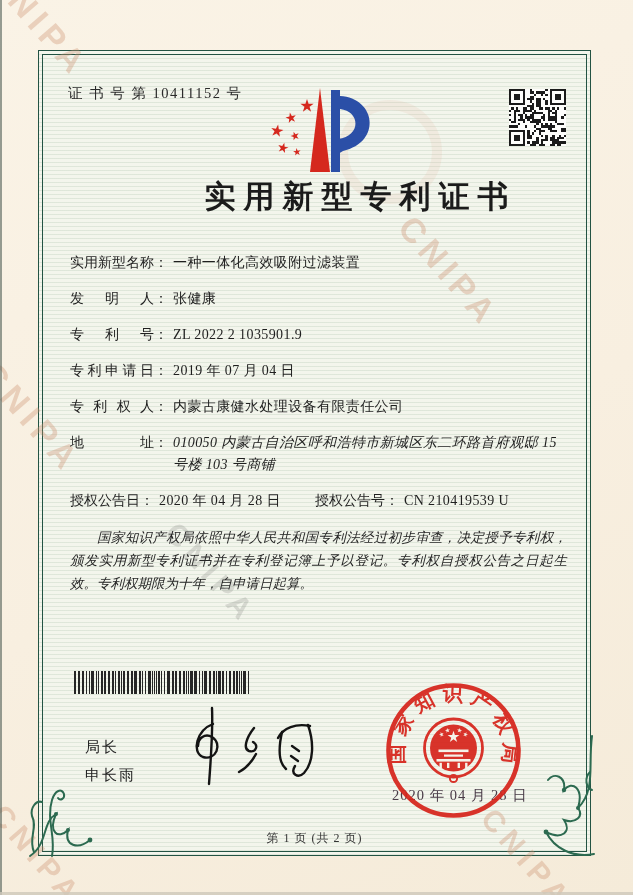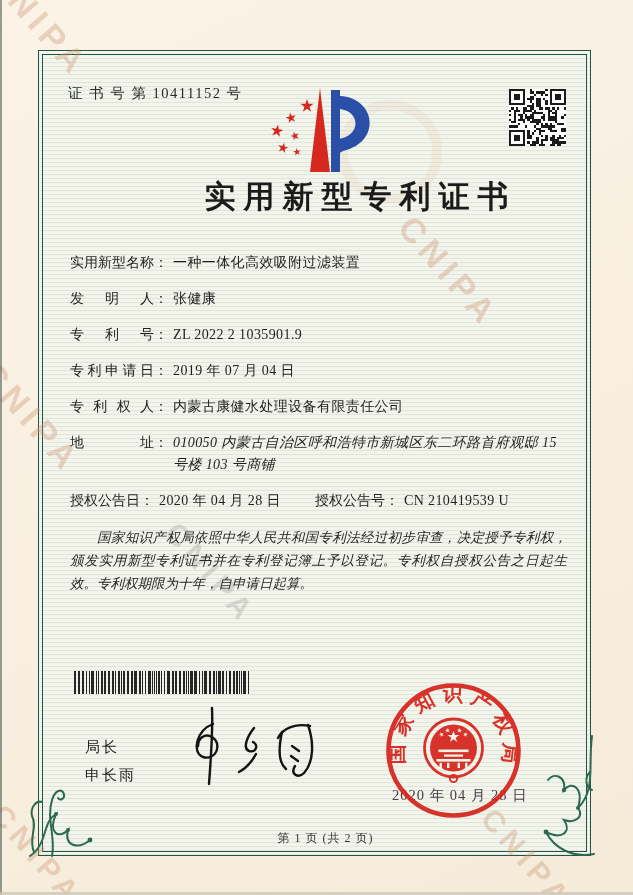--- a/index.html
+++ b/index.html
@@ -51,21 +51,21 @@
   .paras p{margin:0;text-indent:2em;}
 
   .barcode{left:74px;top:671px;width:178px;height:23px;}
 
   .signer{left:85px;top:733px;font-size:15px;line-height:28px;color:#222;letter-spacing:2px;}
   .signature{left:182px;top:700px;}
 
   .seal{left:384px;top:681px;z-index:3;opacity:.93;}
   .seal-date{left:392px;top:786px;width:140px;font-size:14.5px;letter-spacing:1px;color:#4a3c48;z-index:2;}
 
-  .page-info{left:38px;top:830px;width:553px;text-align:center;font-size:12px;letter-spacing:1px;color:#333;margin-left:11px;}
+  .page-info{left:38px;top:830px;width:553px;text-align:center;font-size:12px;letter-spacing:1px;color:#333;}
   .cont-note{left:0;top:863px;width:633px;text-align:left;font-size:13px;letter-spacing:2px;
              color:#333;font-style:italic;margin-top:39px;}
 
   .flourish{z-index:4;}
   .fl-left{left:22px;top:760px;}
   .fl-right{left:504px;top:732px;}
 </style>
 </head>
 <body>
 

